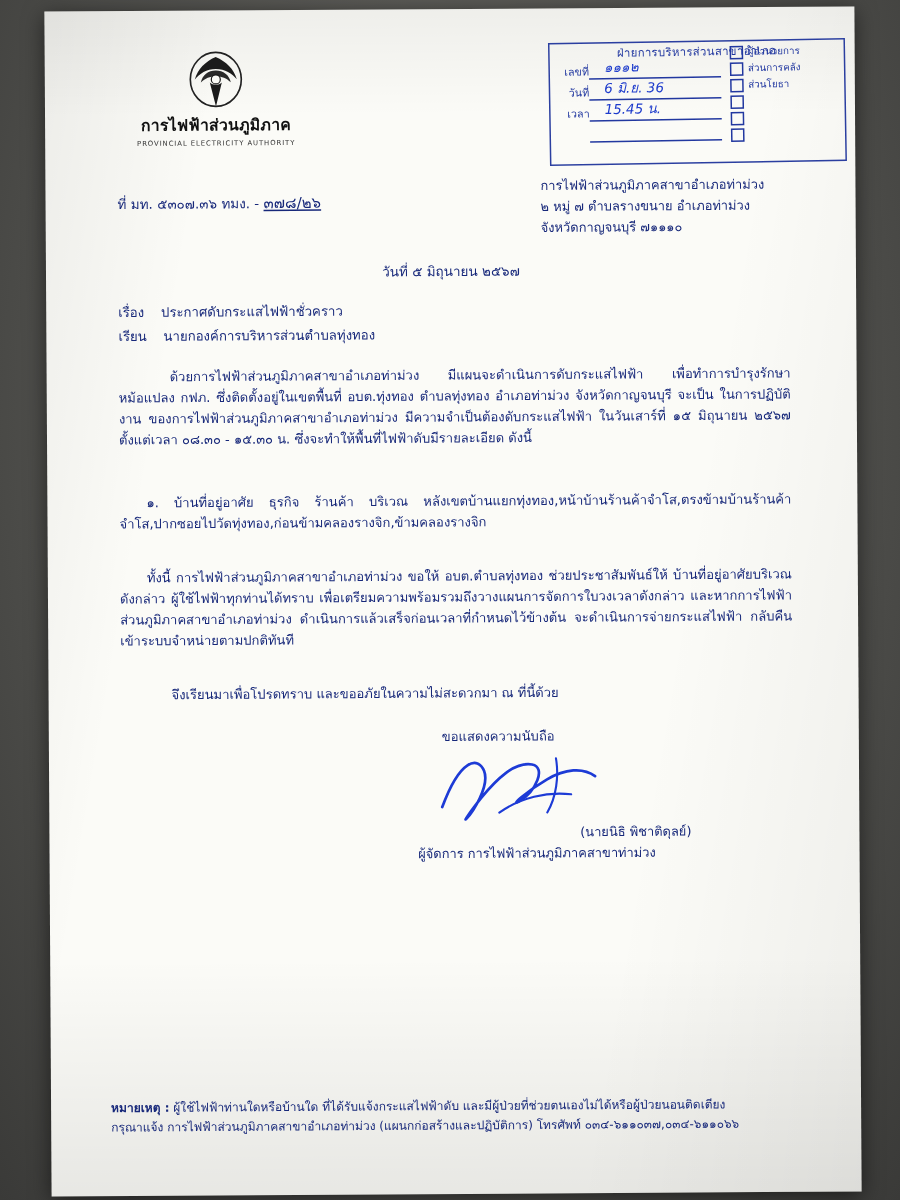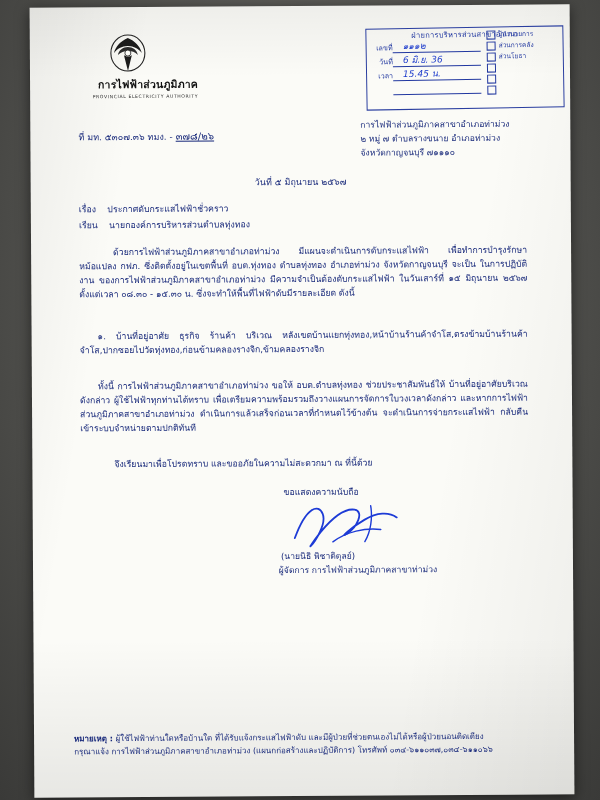--- a/index.html
+++ b/index.html
@@ -50,24 +50,24 @@
     position: absolute;
     inset: 0;
     color: #1b2a6b;
     font-size: 8.6px;
     line-height: 1.5;
   }
 
   
   #logo-block {
     position: absolute;
-    left: 28px;
+    left: 44px;
     top: 26px;
     width: 140px;
-    text-align: right;
+    text-align: center;
   }
   #garuda {
     width: 46px;
     height: 42px;
     margin: 0 auto;
     position: relative;
   }
   #garuda svg { display: block; }
   #org-name-th {
     font-size: 10.5px;
@@ -199,37 +199,37 @@
   }
   #p1 { top: 238px; text-indent: 34px; }
   #p2 { top: 322px; text-indent: 18px; }
   #p3 { top: 372px; text-indent: 18px; }
   #p4 { top: 450px; text-indent: 34px; }
 
   
   #sig-respect {
     position: absolute;
     top: 480px;
-    left: 251px;
+    left: 262px;
     font-size: 8.7px;
     color: #17287a;
   }
   #signature {
     position: absolute;
     top: 492px;
     left: 252px;
     width: 130px;
     height: 56px;
   }
   #sig-name {
     position: absolute;
     top: 544px;
     left: 248px;
     width: 180px;
-    text-align: left;
+    text-align: right;
     font-size: 8.6px;
     color: #17287a;
   }
   #sig-title {
     position: absolute;
     top: 558px;
     left: 200px;
     width: 250px;
     text-align: center;
     font-size: 8.6px;

